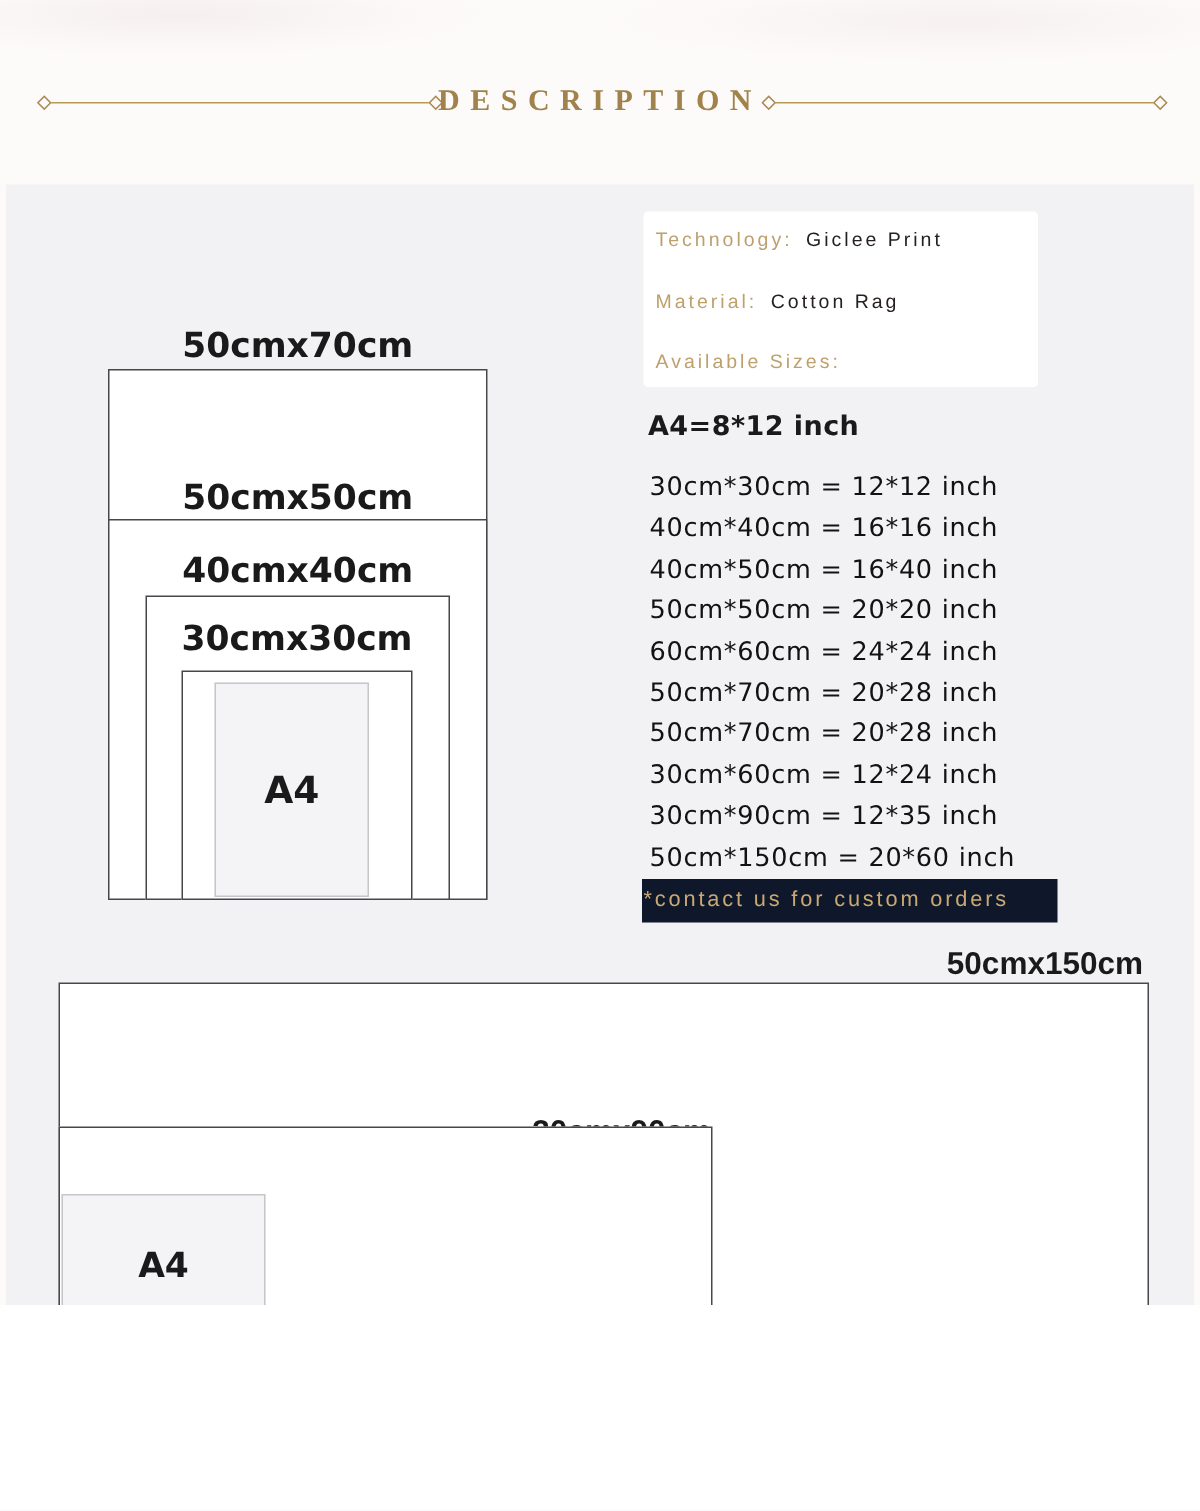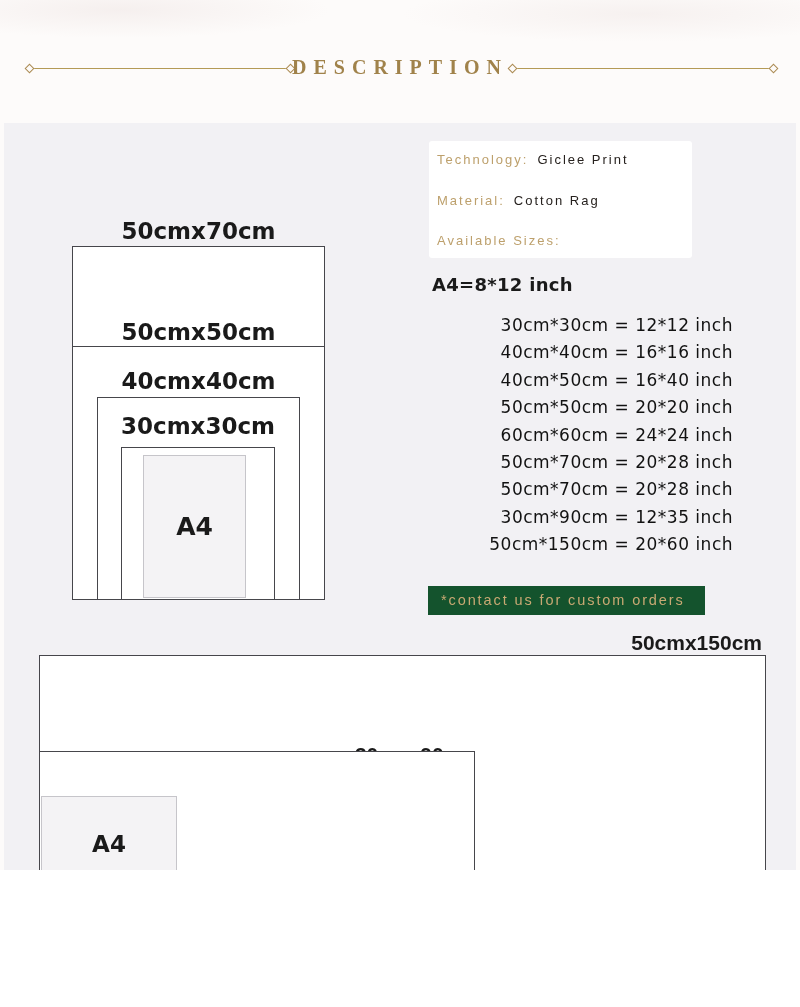--- a/index.html
+++ b/index.html
@@ -61,24 +61,24 @@
     font-family:"Liberation Sans",sans-serif;font-size:13px;letter-spacing:2px;}
   .info-row-0{top:152px;}
   .info-row-1{top:193px;}
   .info-row-2{top:233px;}
   .info-label{color:#bda06c;}
   .info-value{color:#26211e;margin-left:9px;}
   .a4-note{position:absolute;left:432px;top:274px;font-size:18px;font-weight:700;
     color:var(--dark);letter-spacing:0.3px;white-space:nowrap;}
   .size-list{position:absolute;left:433px;top:312px;width:300px;
     font-size:17px;line-height:27.4px;color:#121212;letter-spacing:0.5px;font-weight:500;}
-  .size-row{white-space:nowrap;text-align:right;}
-  .contact-note{position:absolute;left:428px;top:586px;width:277px;height:29px;background:#14532d;
+  .size-row{white-space:nowrap;}
+  .contact-note{position:absolute;left:428px;top:586px;width:277px;height:29px;background:#0f172a;
     font-family:"Liberation Sans",sans-serif;font-size:14.5px;line-height:29px;
-    letter-spacing:1.9px;color:#c9a973;padding-left:13px;white-space:nowrap;}
+    letter-spacing:1.9px;color:#c9a973;padding-left:1px;white-space:nowrap;}
   
   .lbl-50150{left:562px;top:631px;width:200px;text-align:right;font-size:21px;
     font-family:"Liberation Sans",sans-serif;}
   .rect-50150{left:39px;top:655px;width:727px;height:242px;}
   .lbl-3090{left:274px;top:727px;width:200px;text-align:right;font-size:21px;
     font-family:"Liberation Sans",sans-serif;margin-top:16px;}
   .rect-3090{left:39px;top:751px;width:436px;height:146px;}
   .rect-a4-bot{left:41px;top:796px;width:136px;height:100px;
     background:var(--a4fill);border:1px solid var(--a4border);}
   .lbl-a4-bot{left:41px;top:832px;width:136px;font-size:23px;}
@@ -129,20 +129,21 @@
   </div>
   <div class="a4-note">A4=8*12 inch</div>
   <div class="size-list">
       <div class="size-row">30cm*30cm = 12*12 inch</div>
       <div class="size-row">40cm*40cm = 16*16 inch</div>
       <div class="size-row">40cm*50cm = 16*40 inch</div>
       <div class="size-row">50cm*50cm = 20*20 inch</div>
       <div class="size-row">60cm*60cm = 24*24 inch</div>
       <div class="size-row">50cm*70cm = 20*28 inch</div>
       <div class="size-row">50cm*70cm = 20*28 inch</div>
+      <div class="size-row">30cm*60cm = 12*24 inch</div>
       <div class="size-row">30cm*90cm = 12*35 inch</div>
       <div class="size-row">50cm*150cm = 20*60 inch</div>
     </div>
   <div class="contact-note">*contact us for custom orders</div>
 
   <div>
     <div class="rect-label lbl-50150">50cmx150cm</div>
     <div class="rect rect-50150"></div>
     <div class="rect-label lbl-3090">30cmx90cm</div>
     <div class="rect rect-3090"></div>

